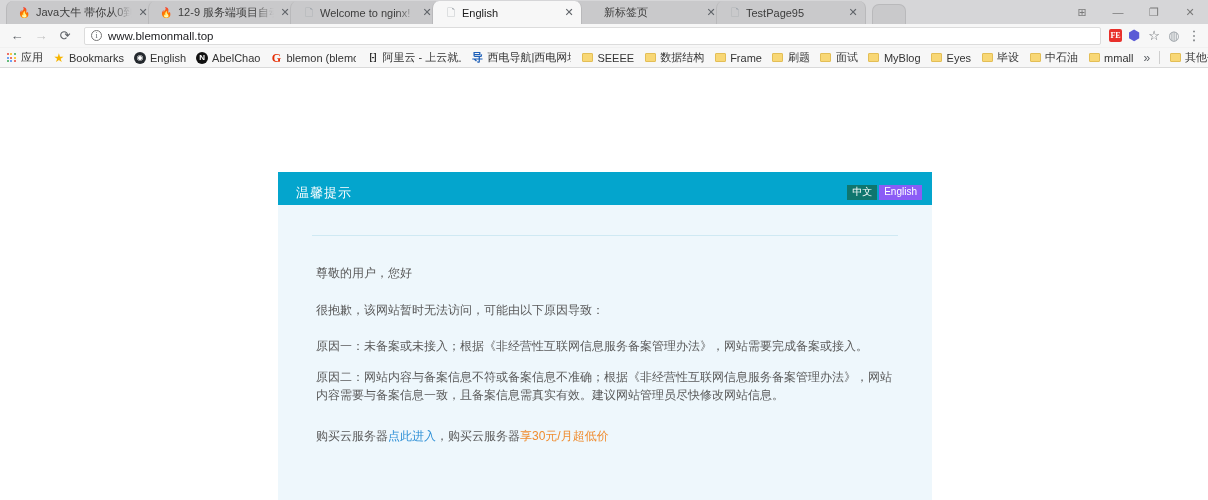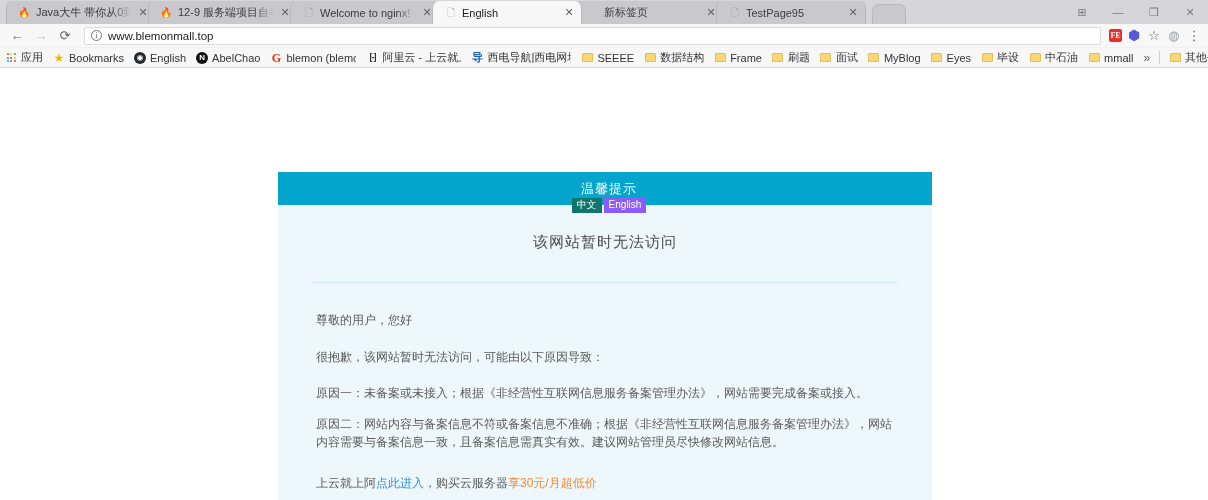--- a/index.html
+++ b/index.html
@@ -250,21 +250,20 @@
     min-height: 328px;
     background: #eef7fc;
   }
   .notice-header {
     height: 33px;
     background: #04a5cd;
     display: flex;
     align-items: center;
     justify-content: space-between;
     padding: 8px 10px 0 18px;
-    flex-direction: column;
   }
   .notice-header-title {
     color: #ffffff;
     font-size: 13px;
     letter-spacing: 1px;
   }
   .lang-switch { display: flex; gap: 2px; }
   .lang-btn {
     font-size: 10px;
     padding: 1px 5px 2px 5px;
@@ -511,30 +510,29 @@
     <div class="notice-card">
 
       <div class="notice-header">
         <div class="notice-header-title">温馨提示</div>
         <div class="lang-switch">
           <span class="lang-btn active">中文</span>
           <span class="lang-btn">English</span>
         </div>
       </div>
 
-      <div class="notice-title">该网站暂时无法访问</div>
 
       <div class="notice-divider"></div>
 
       <div class="notice-body">
         <p>尊敬的用户，您好</p>
         <p>很抱歉，该网站暂时无法访问，可能由以下原因导致：</p>
         <p class="reason">原因一：未备案或未接入；根据《非经营性互联网信息服务备案管理办法》，网站需要完成备案或接入。</p>
         <p class="reason">原因二：网站内容与备案信息不符或备案信息不准确；根据《非经营性互联网信息服务备案管理办法》，网站内容需要与备案信息一致，且备案信息需真实有效。建议网站管理员尽快修改网站信息。</p>
         <p class="footer-line">
-          <span>上云就上阿</span><a class="link-blue">点此进入</a><span>，购买云服务器</span><a class="link-orange">享30元/月超低价</a>
+          <span>购买云服务器</span><a class="link-blue">点此进入</a><span>，购买云服务器</span><a class="link-orange">享30元/月超低价</a>
         </p>
       </div>
 
     </div>
   </div>
 
 </div>
 
 </body></html>

